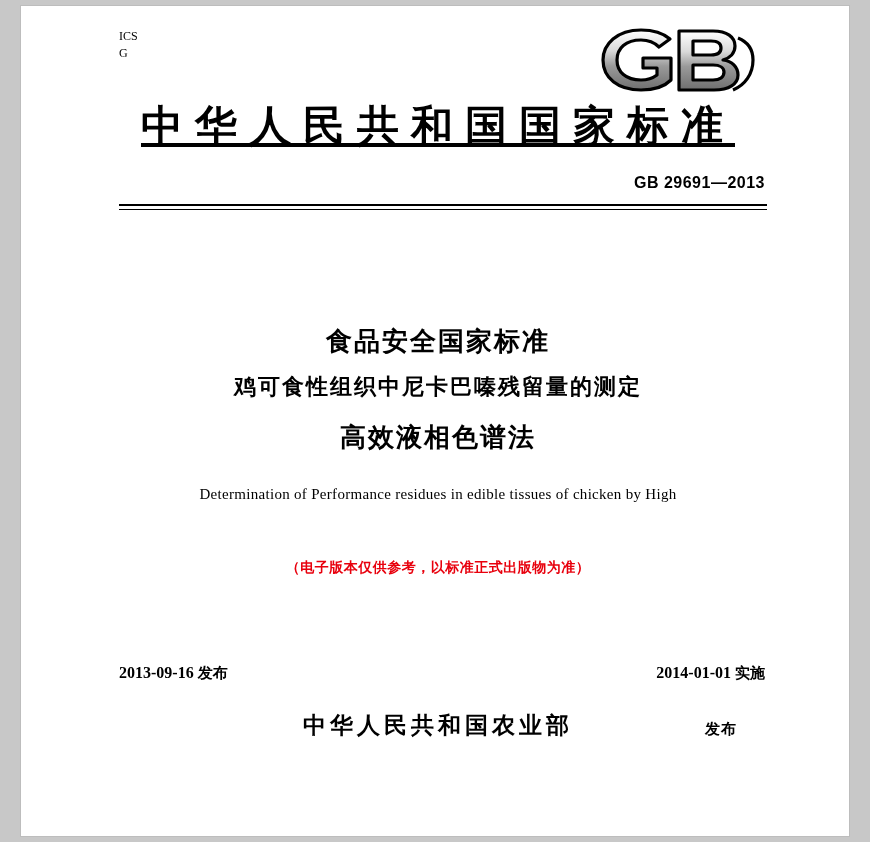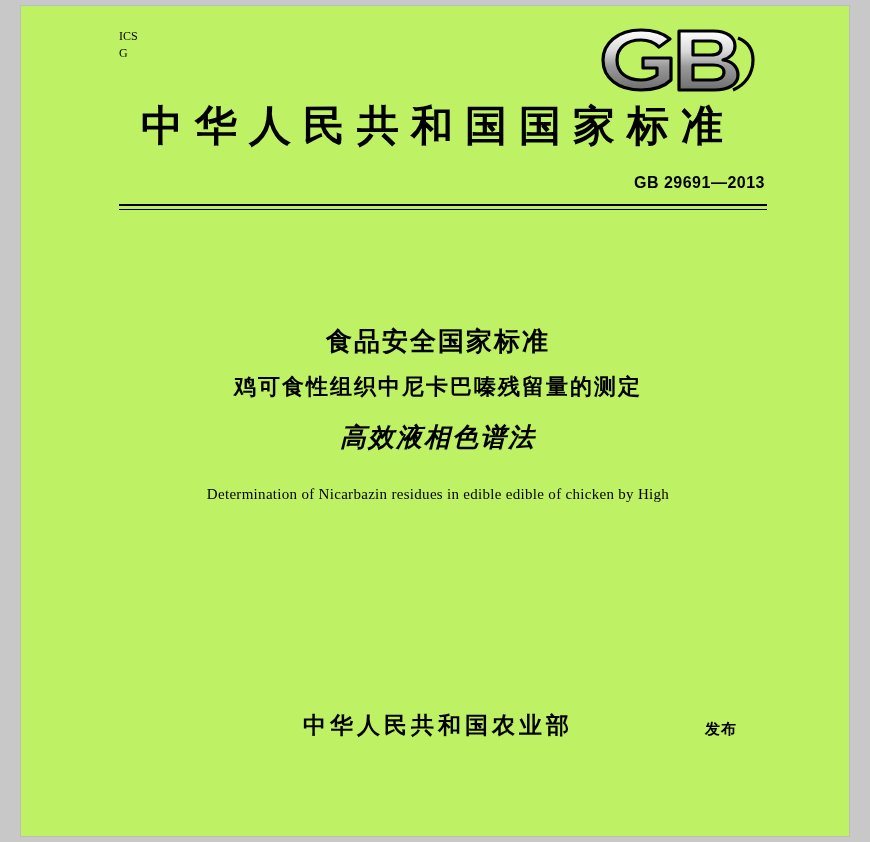--- a/index.html
+++ b/index.html
@@ -11,21 +11,21 @@
     width: 870px;
     height: 842px;
     overflow: hidden;
     font-family: "Liberation Serif", serif;
   }
   .page {
     position: relative;
     width: 828px;
     height: 830px;
     margin: 6px auto 0 auto;
-    background: #bef264;
+    background: #ffffff;
     box-sizing: border-box;
     box-shadow: 0 0 0 1px #bdbdbd;
   }
   .content {
     position: absolute;
     left: 68px;
     right: 62px;
     top: 0;
     bottom: 0;
   }
@@ -56,20 +56,21 @@
     left: 0;
     right: 0;
     top: 92px;
     text-align: center;
     font-family: "DejaVu Sans", sans-serif;
     font-weight: bold;
     font-size: 42px;
     letter-spacing: 12px;
     color: #000;
     white-space: nowrap;
+    text-decoration: underline;
   }
 
   .std-number {
     position: absolute;
     right: 22px;
     top: 168px;
     font-family: Liberation Sans, sans-serif;
     font-weight: bold;
     font-size: 16px;
     letter-spacing: 0.5px;
@@ -93,21 +94,21 @@
     position: absolute;
     left: 0;
     right: 0;
     text-align: center;
     font-family: "DejaVu Sans", sans-serif;
     font-weight: bold;
     color: #000;
   }
   .cn-title.l1 { top: 318px; font-size: 26px; letter-spacing: 2px; }
   .cn-title.l2 { top: 366px; font-size: 22px; letter-spacing: 2px; }
-  .cn-title.l3 { top: 414px; font-size: 26px; letter-spacing: 2px; font-style: italic; }
+  .cn-title.l3 { top: 414px; font-size: 26px; letter-spacing: 2px; }
 
   .en-title {
     position: absolute;
     left: 60px;
     right: 60px;
     text-align: center;
     font-family: "Liberation Serif", serif;
     font-size: 15px;
     color: #000;
     letter-spacing: 0.3px;
@@ -218,23 +219,35 @@
 
     <div class="std-number">GB 29691—2013</div>
 
     <div class="rule"></div>
     <div class="rule thin"></div>
 
     <div class="cn-title l1">食品安全国家标准</div>
     <div class="cn-title l2">鸡可食性组织中尼卡巴嗪残留量的测定</div>
     <div class="cn-title l3">高效液相色谱法</div>
 
-    <div class="en-title l1">Determination of Nicarbazin residues in edible edible of chicken by High</div>
-
-
+    <div class="en-title l1">Determination of Performance residues in edible tissues of chicken by High</div>
+
+    <div class="notice">（电子版本仅供参考，以标准正式出版物为准）</div>
+
+    <div class="date-row">
+      <span class="issue">
+        <span>2013-09-16</span>
+        <span class="cn">发布</span>
+      </span>
+      <span class="implement">
+        <span>2014-01-01</span>
+        <span class="cn">实施</span>
+      </span>
+      <div style="clear:both"></div>
+    </div>
 
     <div class="issuer-block">
       <div class="issuer-line a">中华人民共和国农业部</div>
       <div class="publish-word">发布</div>
     </div>
 
   </div>
 </div>
 
 </body></html>

